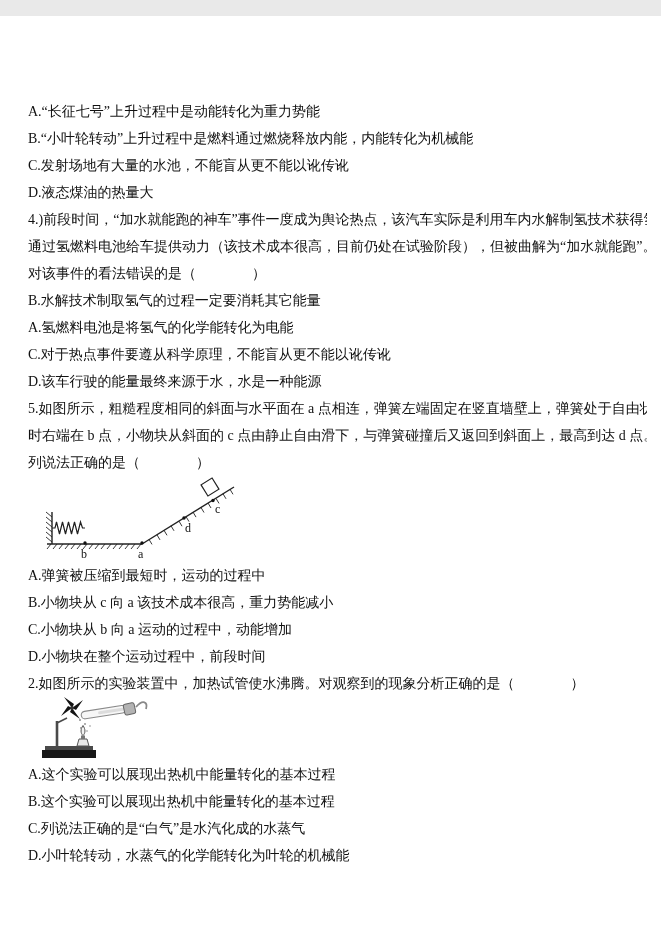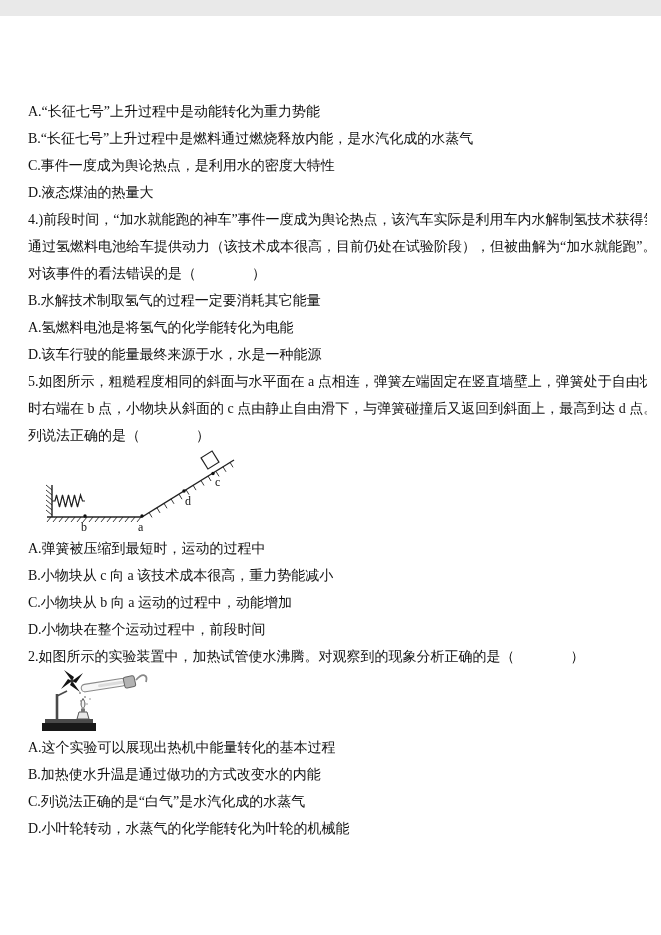--- a/index.html
+++ b/index.html
@@ -30,31 +30,32 @@
     fill:#111;
   }
 </style>
 </head>
 <body>
 
 <div class="page">
 
   <div>
     <div class="line">A.“长征七号”上升过程中是动能转化为重力势能</div>
-    <div class="line">B.“长征七号”上升过程中是燃料通过燃烧释放内能，是水汽化成的水蒸气</div>
-    <div class="line">C.事件一度成为舆论热点，是利用水的密度大特性</div>
+    <div class="line">B.“小叶轮转动”上升过程中是燃料通过燃烧释放内能，内能转化为机械能</div>
+    <div class="line">C.发射场地有大量的水池，不能盲从更不能以讹传讹</div>
     <div class="line">D.液态煤油的热量大</div>
   </div>
 
   <div>
     <div class="line">4.)前段时间，“加水就能跑的神车”事件一度成为舆论热点，该汽车实际是利用车内水解制氢技术获得氢气，</div>
     <div class="line">通过氢燃料电池给车提供动力（该技术成本很高，目前仍处在试验阶段），但被曲解为“加水就能跑”。下列</div>
     <div class="line">对该事件的看法错误的是（　　　　）</div>
     <div class="line">B.水解技术制取氢气的过程一定要消耗其它能量</div>
     <div class="line">A.氢燃料电池是将氢气的化学能转化为电能</div>
+    <div class="line">C.对于热点事件要遵从科学原理，不能盲从更不能以讹传讹</div>
     <div class="line">D.该车行驶的能量最终来源于水，水是一种能源</div>
   </div>
 
   <div>
     <div class="line">5.如图所示，粗糙程度相同的斜面与水平面在 a 点相连，弹簧左端固定在竖直墙壁上，弹簧处于自由状态</div>
     <div class="line">时右端在 b 点，小物块从斜面的 c 点由静止自由滑下，与弹簧碰撞后又返回到斜面上，最高到达 d 点。下</div>
     <div class="line">列说法正确的是（　　　　）</div>
 
     <svg class="fig fig1" width="210" height="86" viewBox="0 0 210 86">
 
@@ -120,18 +121,18 @@
         <path d="M96 10 C103 2 108 5 106 12" fill="none" stroke="#888" stroke-width="1.8"></path>
       </g>
 
       <g>
         <path d="M32 11 L43 3 L36 13 Z M32 11 L40 22 L30 15 Z M32 11 L21 19 L28 9 Z M32 11 L24 0 L34 7 Z" fill="#141414"></path>
         <circle cx="32" cy="11" r="1.9" fill="#333"></circle>
       </g>
     </svg>
 
     <div class="line">A.这个实验可以展现出热机中能量转化的基本过程</div>
-    <div class="line">B.加热使水升温是通过做功的方式改变水的内能</div>
+    <div class="line">B.这个实验可以展现出热机中能量转化的基本过程</div>
     <div class="line">C.列说法正确的是“白气”是水汽化成的水蒸气</div>
     <div class="line">D.小叶轮转动，水蒸气的化学能转化为叶轮的机械能</div>
   </div>
 
 </div>
 
 </body></html>

